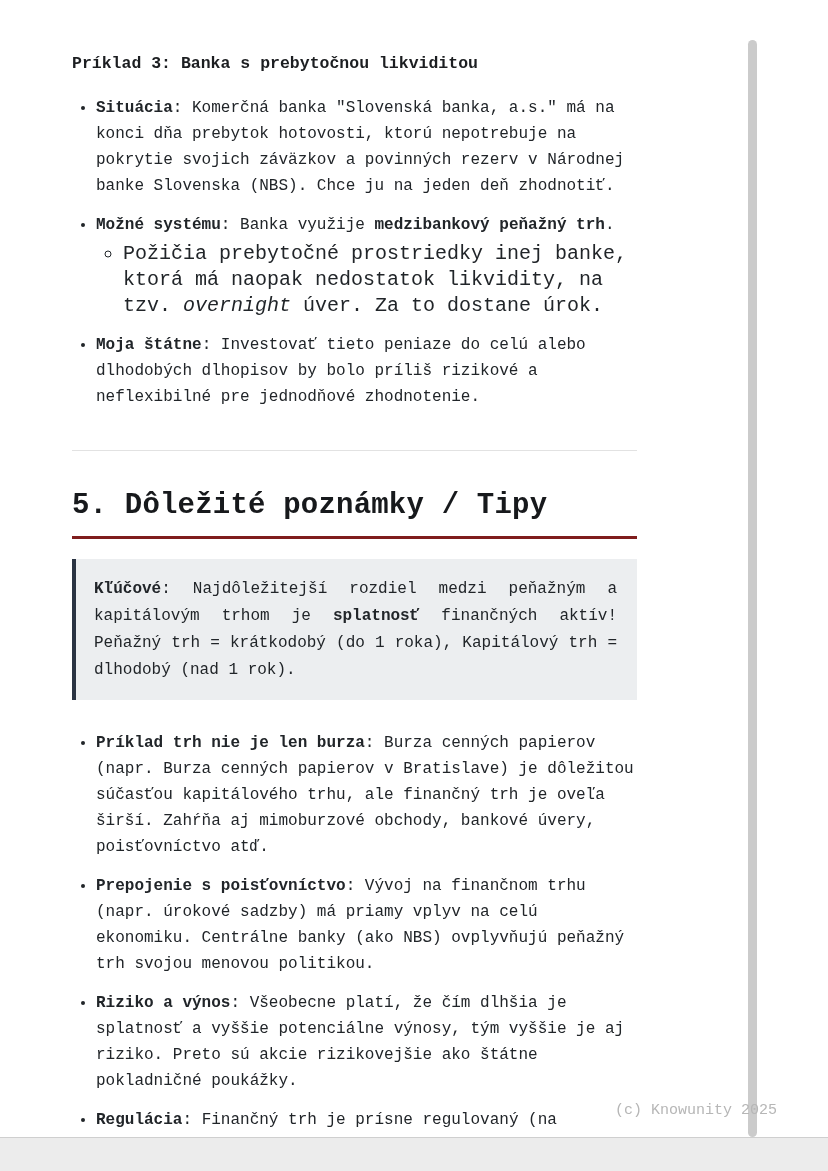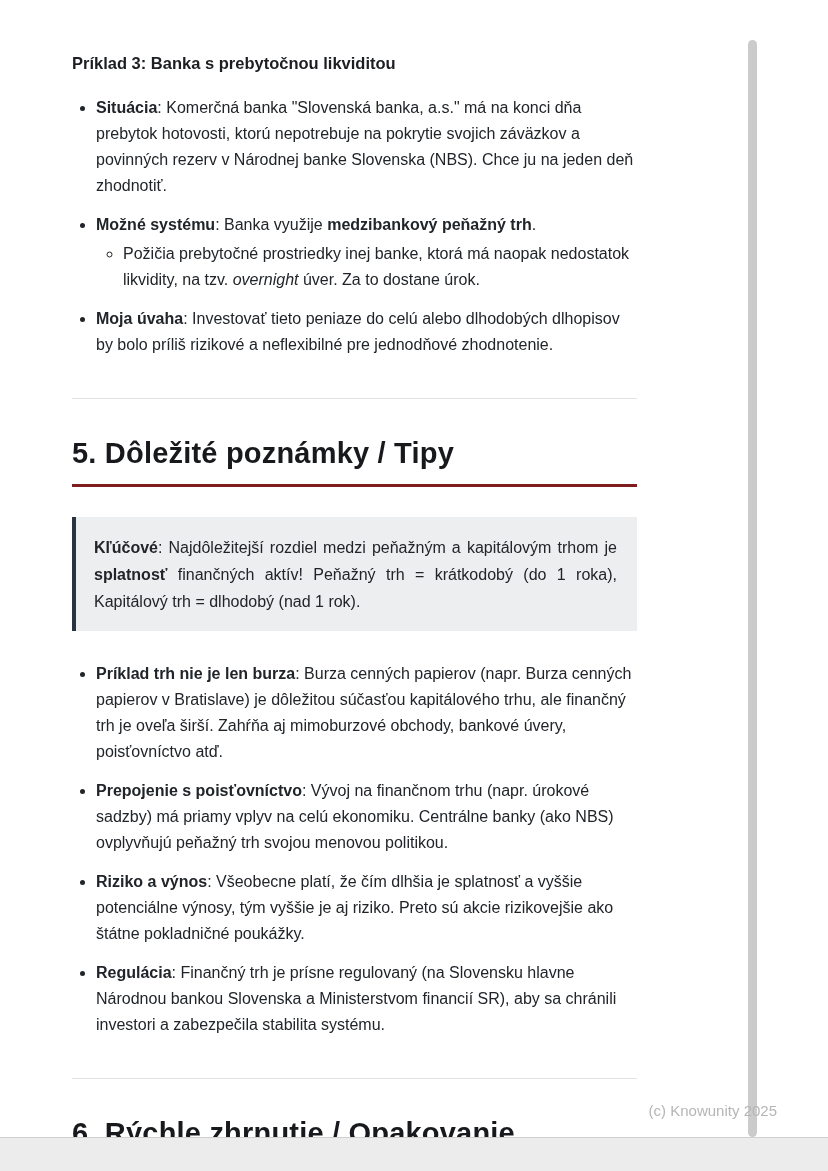--- a/index.html
+++ b/index.html
@@ -5,20 +5,21 @@
   * { margin: 0; padding: 0; box-sizing: border-box; }
   html, body { background: #ffffff; }
   body { font-family: "Liberation Sans", sans-serif; }
 
   .viewport {
     position: relative;
     width: 828px;
     height: 1171px;
     background: #ffffff;
     overflow: hidden;
+    font-family: Liberation Mono, monospace;
   }
 
   .content {
     position: absolute;
     top: 0; left: 0;
     width: 828px;
     padding: 54px 191px 0 72px;
     color: #212529;
   }
 
@@ -37,42 +38,42 @@
     font-size: 16px;
     line-height: 26px;
     margin-bottom: 13px;
   }
   ul.sub {
     list-style: circle;
     padding-left: 27px;
     margin-top: 3px;
   }
   ul.sub > li {
-    font-size: 16px;
+    font-size: 20px;
     line-height: 26px;
   }
 
   hr.rule {
     border: none;
     border-top: 1px solid #e2e2e2;
     margin: 40px 0 0 0;
   }
 
   h2.section-title {
     font-size: 29px;
     font-weight: 700;
     color: #17191c;
     letter-spacing: 0.2px;
     margin-top: 38px;
     padding-bottom: 14px;
     border-bottom: 3px solid #7f1d1d;
   }
 
   .callout {
-    margin-top: 30px;
+    margin-top: 20px;
     background: #eceef0;
     border-left: 4px solid #2a3342;
     padding: 17px 20px 16px 18px;
     font-size: 16px;
     line-height: 27px;
     text-align: justify;
     color: #212529;
   }
 
   .section-list { margin-top: 30px; }
@@ -123,21 +124,21 @@
         </li>
         <li>
           <span><span style="font-weight: 700;">Možné systému</span><span>: Banka využije </span><span style="font-weight: 700;">medzibankový peňažný trh</span><span>.</span></span>
           <ul class="sub">
             <li>
               <span><span>Požičia prebytočné prostriedky inej banke, ktorá má naopak nedostatok likvidity, na tzv. </span><span style="font-style: italic;">overnight</span><span> úver. Za to dostane úrok.</span></span>
             </li>
           </ul>
         </li>
         <li>
-          <span><span style="font-weight: 700;">Moja úvaha</span><span>: Investovať tieto peniaze do celú alebo dlhodobých dlhopisov by bolo príliš rizikové a neflexibilné pre jednodňové zhodnotenie.</span></span>
+          <span><span style="font-weight: 700;">Moja štátne</span><span>: Investovať tieto peniaze do celú alebo dlhodobých dlhopisov by bolo príliš rizikové a neflexibilné pre jednodňové zhodnotenie.</span></span>
         </li>
       </ul>
     </section>
 
     <hr class="rule">
 
     <section>
       <h2 class="section-title">5. Dôležité poznámky / Tipy</h2>
 
       <div class="callout">

